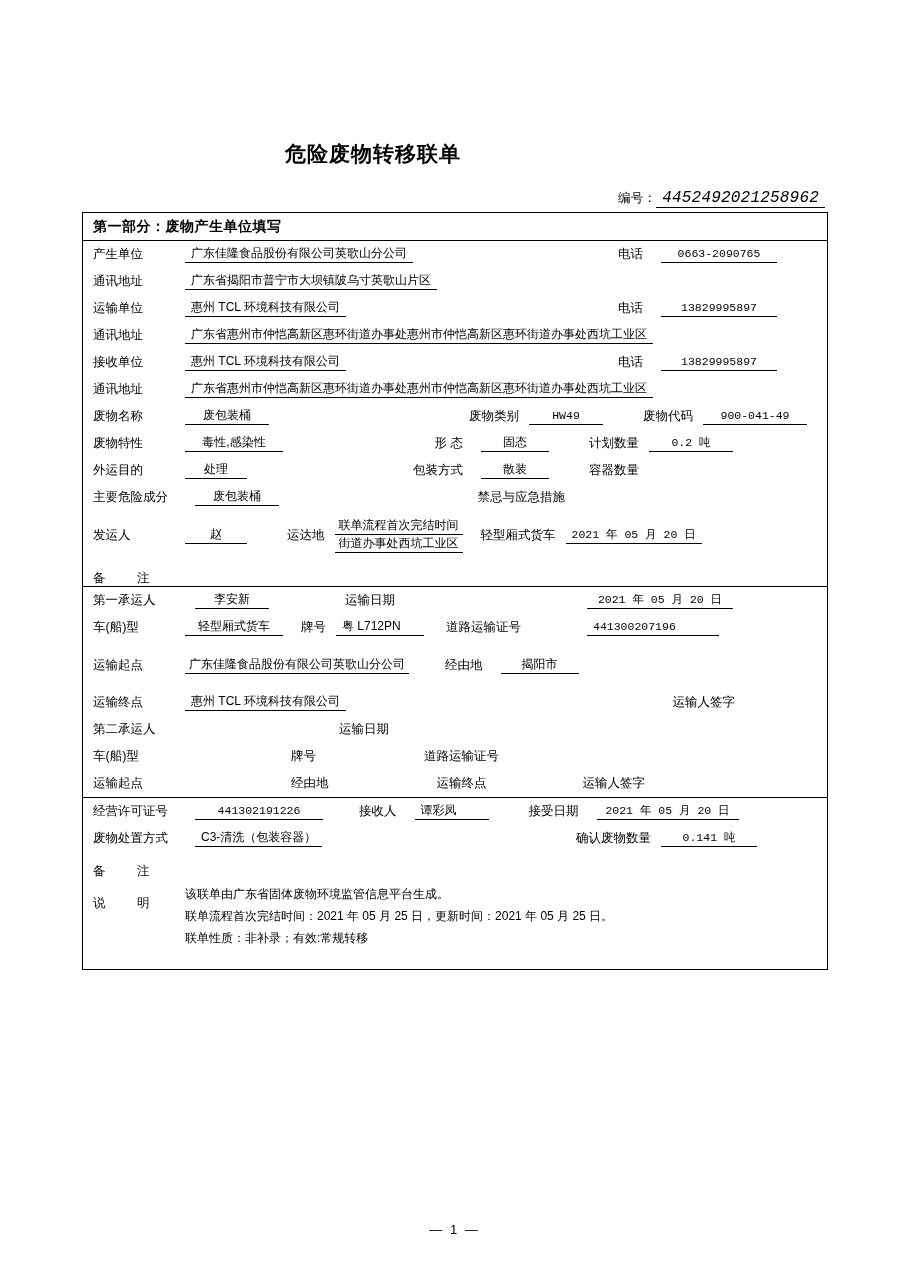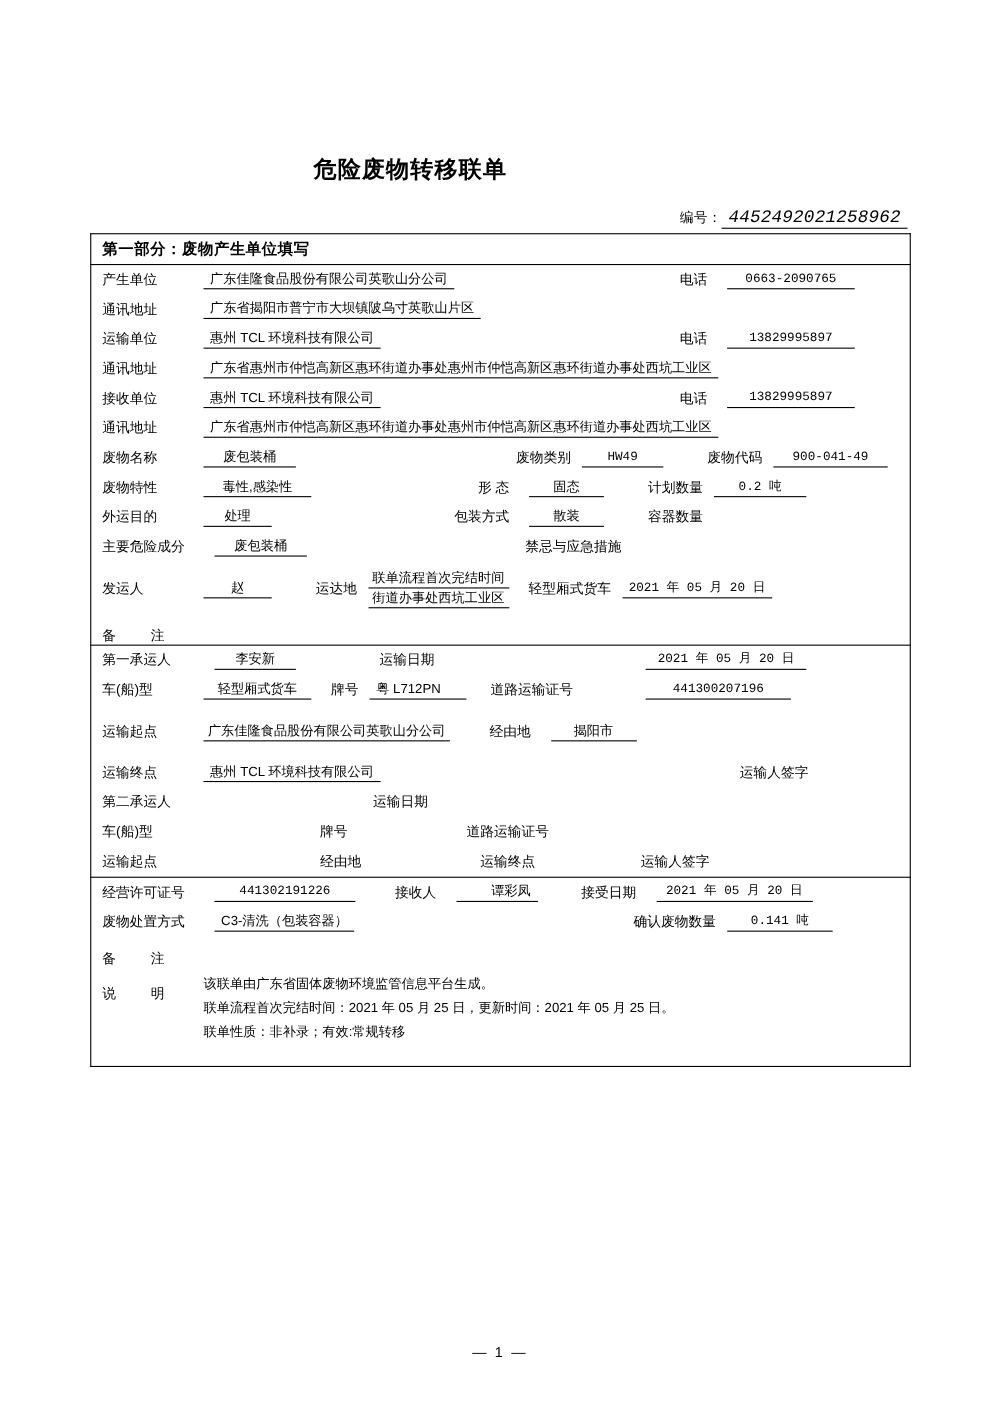--- a/index.html
+++ b/index.html
@@ -313,21 +313,21 @@
         <div class="row">
           <span class="lbl w1">车(船)型</span>
           <span class="val cn" style="width:86px;text-align:center">轻型厢式货车</span>
           <span class="gap"></span>
           <span class="lbl">牌号</span>
           <span class="gap-s"></span>
           <span class="val cn" style="width:76px;text-align:left">粤 L712PN</span>
           <span style="width:22px;flex:0 0 auto"></span>
           <span class="lbl">道路运输证号</span>
           <span class="spacer"></span>
-          <span class="val" style="width:120px;text-align:center">441300207196</span>
+          <span class="val" style="width:120px;text-align:left">441300207196</span>
           <span style="width:98px;flex:0 0 auto"></span>
         </div>
 
         <div class="row tall">
           <span class="lbl w1">运输起点</span>
           <span class="twoline" style="align-items:flex-start">
             <span style="border-bottom:1px solid #000">广东佳隆食品股份有限公司英歌山分公司</span>
           </span>
           <span style="width:36px;flex:0 0 auto"></span>
           <span class="lbl">经由地</span>
@@ -377,21 +377,21 @@
     <tr>
       <td class="band">
 
         <div class="row">
           <span class="lbl w1">经营许可证号</span>
           <span class="gap-s"></span>
           <span class="val" style="width:116px;text-align:center">441302191226</span>
           <span style="width:36px;flex:0 0 auto"></span>
           <span class="lbl">接收人</span>
           <span class="gap"></span>
-          <span class="val cn" style="width:62px;text-align:right">谭彩凤</span>
+          <span class="val cn" style="width:62px;text-align:left">谭彩凤</span>
           <span class="gap-l"></span>
           <span class="lbl">接受日期</span>
           <span class="gap"></span>
           <span class="val" style="width:130px;text-align:center">2021 年 05 月 20 日</span>
           <span style="width:76px;flex:0 0 auto"></span>
         </div>
 
         <div class="row">
           <span class="lbl w1">废物处置方式</span>
           <span class="gap-s"></span>

